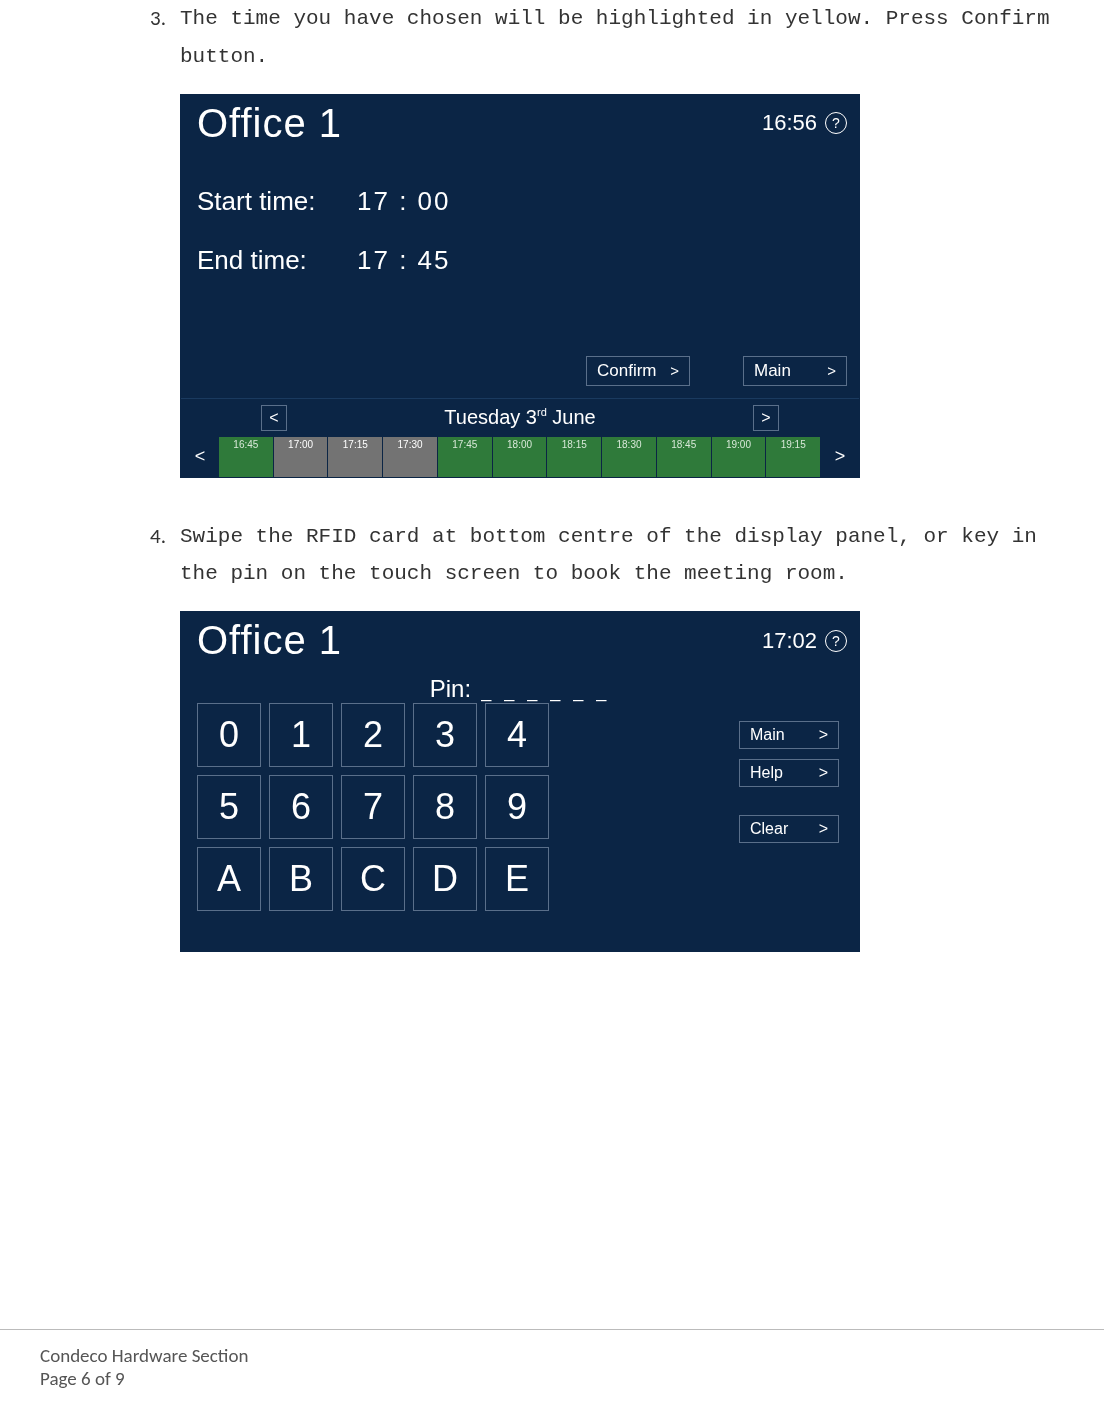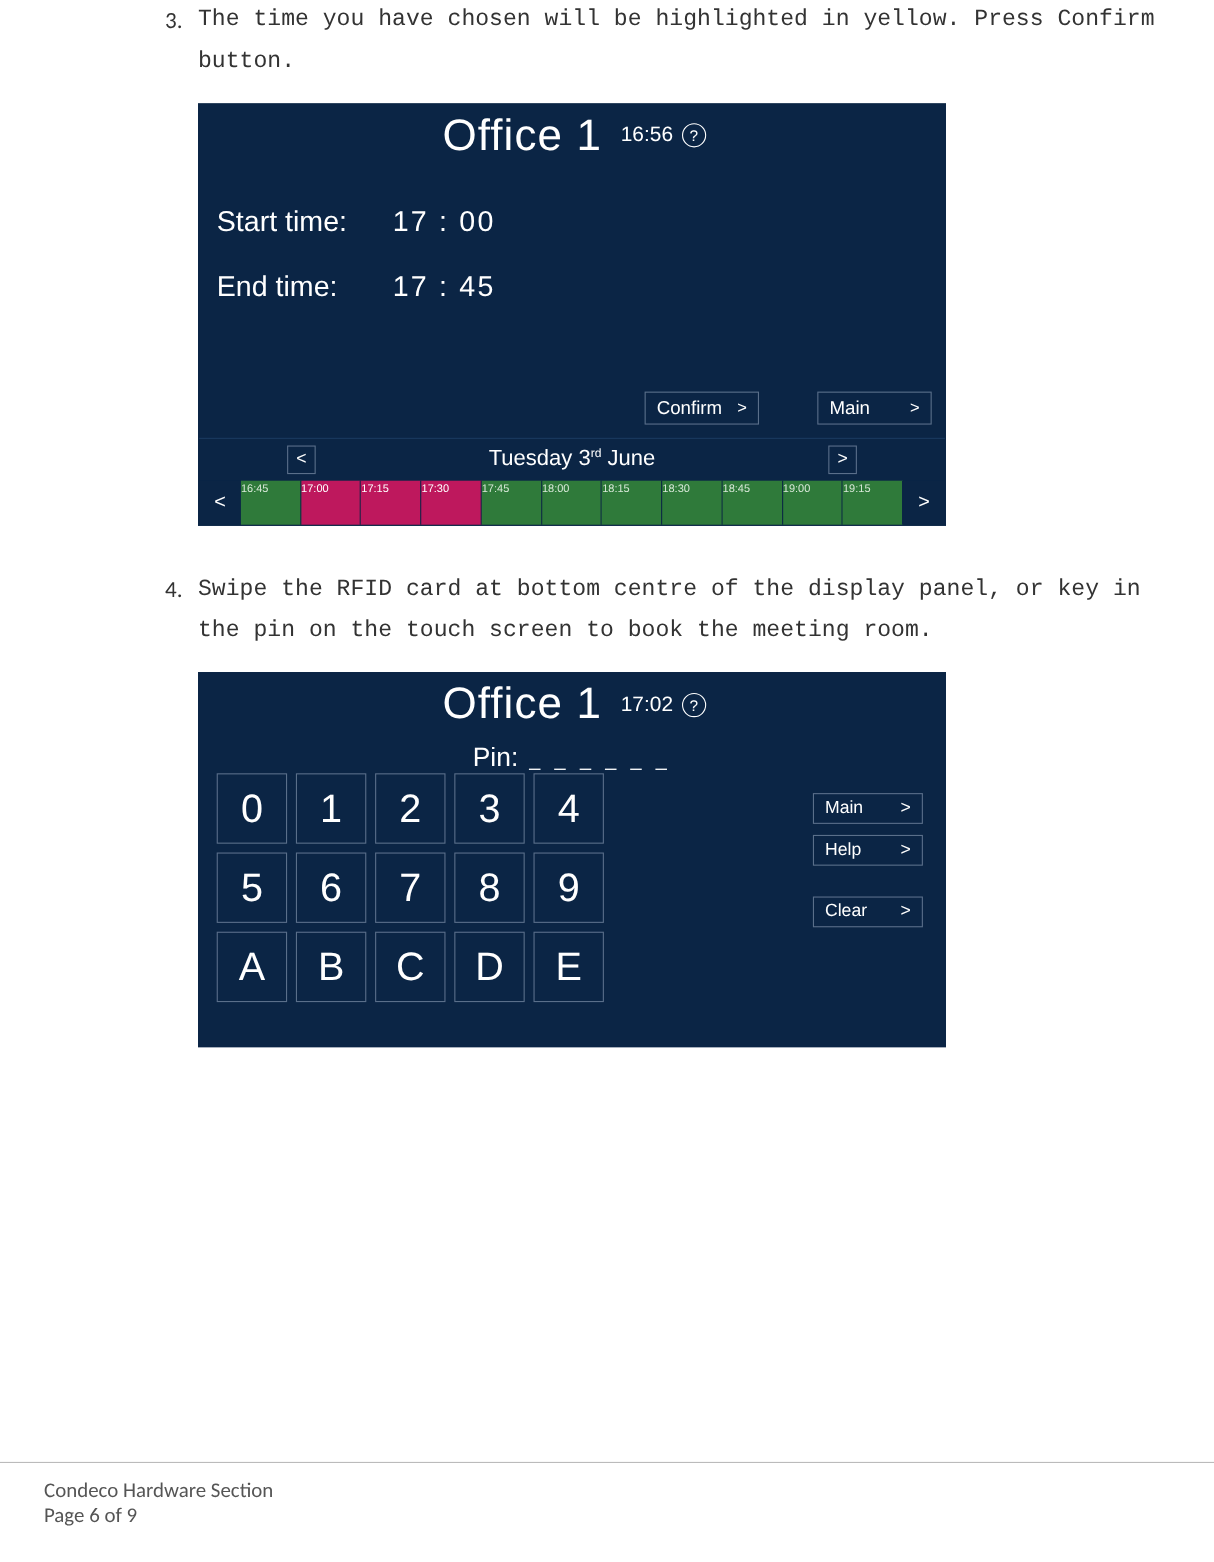--- a/index.html
+++ b/index.html
@@ -34,26 +34,26 @@
     background: #0b2545;
     color: #fff;
     border: 1px solid #0b2545;
     width: 680px;
     font-family: "Segoe UI", Arial, sans-serif;
   }
   
   .panel-head {
     display: flex;
     align-items: center;
-    justify-content: center;
+    justify-content: space-between;
     padding: 6px 12px 4px 16px;
   }
   .panel-title { font-size: 40px; font-weight: 300; letter-spacing: 1px; }
   .clock-wrap { display: flex; align-items: center; gap: 8px; }
-  .clock { font-size: 19px; margin-left: 17px; }
+  .clock { font-size: 22px; margin-left: 17px; }
   .help-icon {
     width: 22px; height: 22px; border: 1.5px solid #fff; border-radius: 50%;
     display: inline-flex; align-items: center; justify-content: center;
     font-size: 14px; line-height: 1;
   }
   
   .times { padding: 8px 16px 70px 16px; font-size: 26px; font-weight: 300; }
   .trow { display: flex; gap: 10px; margin-bottom: 10px; margin-top: 28px; }
   .tlabel { width: 150px; }
   .tval { letter-spacing: 2px; }
@@ -95,24 +95,24 @@
   .tl-nav {
     width: 38px; background: #0b2545;
     display: flex; align-items: center; justify-content: center;
     font-size: 18px; cursor: pointer;
   }
   .tl-cells { flex: 1; display: flex; }
   .tl-cell {
     flex: 1;
     background: #2f7a3a;
     border-right: 1px solid #0b2545;
-    font-size: 10px; color: #d8e8d8; 
+    font-size: 10px; color: #d8e8d8; text-align: center;
     padding-top: 2px;
   }
-  .tl-cell.hl { background: #be185d; color: #fff; }
+  .tl-cell.hl { background: #737373; color: #fff; }
   
   .pin-body { padding: 8px 16px 30px 16px; }
   .pin-row { display: flex; align-items: baseline; gap: 10px; font-size: 24px; font-weight: 300; justify-content: center; }
   .pin-dashes { letter-spacing: 4px; font-size: 18px; }
   .pin-hint { font-size: 14px; color: #ccd5e0; margin-top: 2px; margin-bottom: 22px; }
   .keypad-area { display: flex; gap: 30px; align-items: flex-start; }
   .keypad { display: grid; grid-template-columns: repeat(5, 64px); grid-auto-rows: 64px; gap: 8px; }
   .key {
     border: 1px solid #5a6f8a; display: flex; align-items: center; justify-content: center;
     font-size: 36px; font-weight: 300; cursor: pointer;

